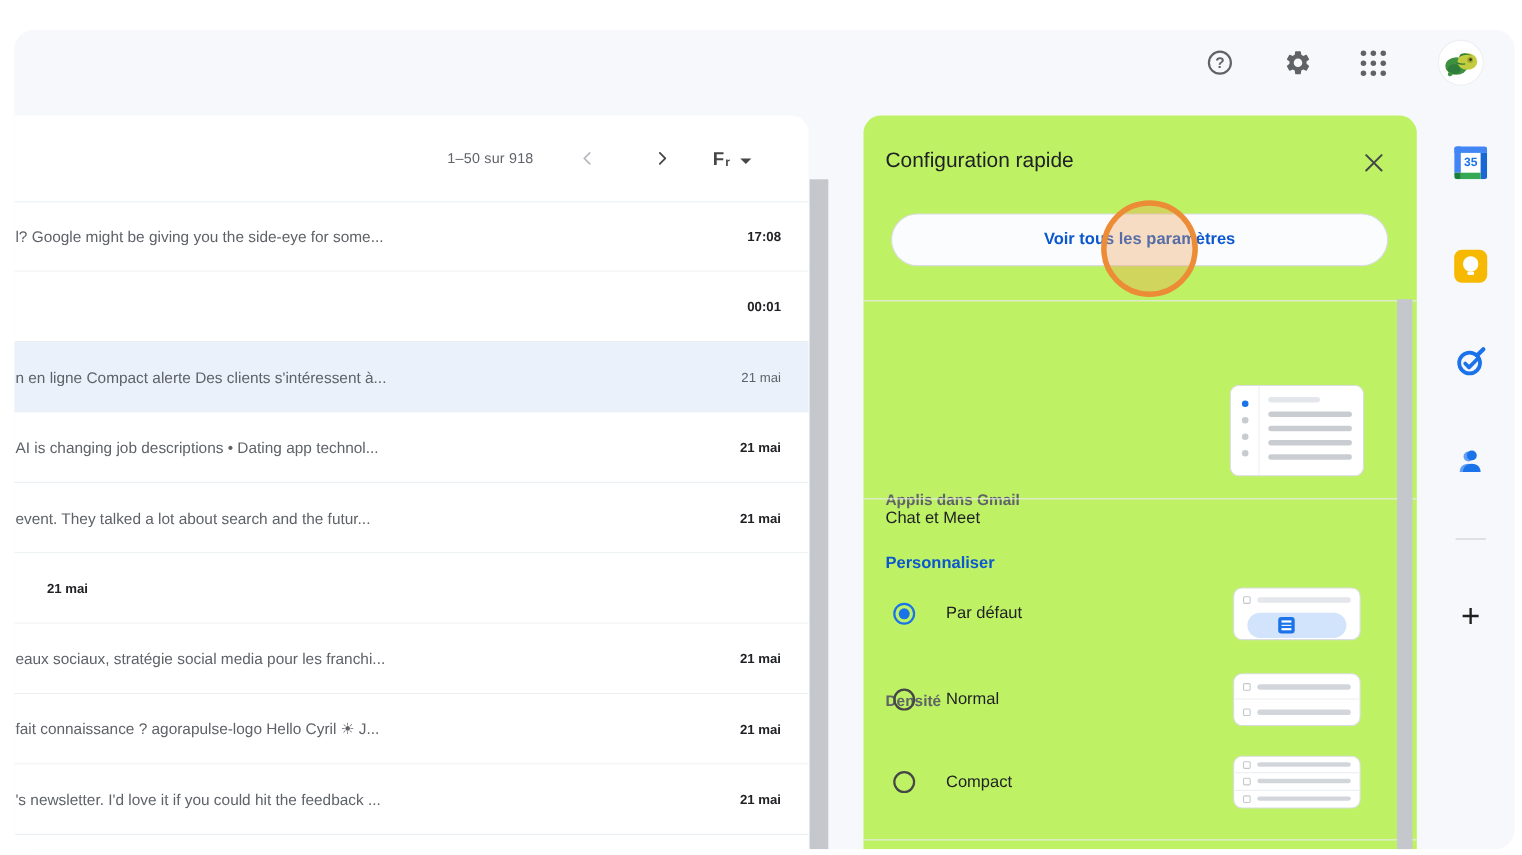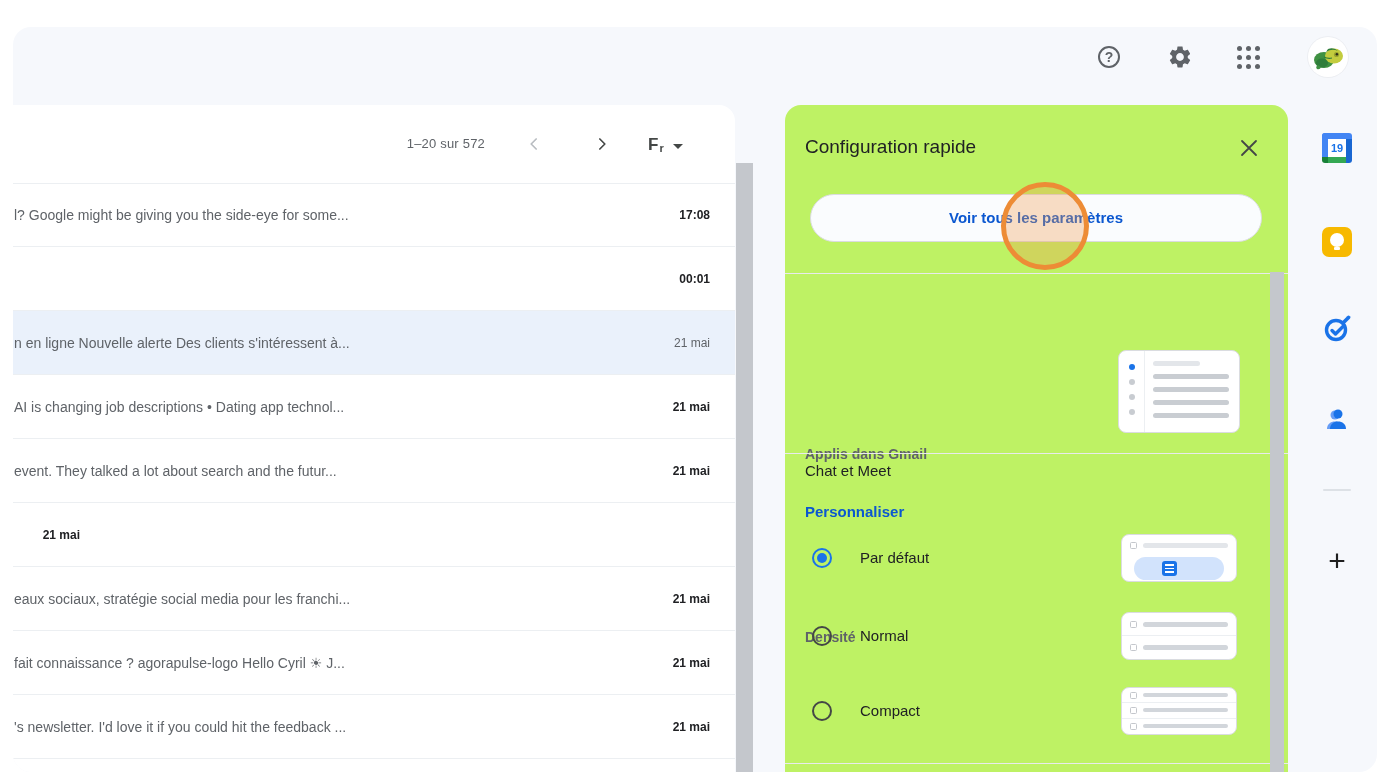--- a/index.html
+++ b/index.html
@@ -189,21 +189,21 @@
         <circle cx="26.5" cy="15.5" r="2.6" fill="#9aa32e"></circle>
         <circle cx="26.9" cy="15.2" r="1.2" fill="#2e2e1a"></circle>
         <path d="M8 26 q-3 2 -1 4 q3 1 4 -2" fill="#3f9142"></path>
         <path d="M14 18 q4 2 8 1" stroke="#2f7d3b" stroke-width="1.2" fill="none"></path>
       </svg>
     </div>
   </div>
 
   <div class="list-panel">
     <div class="list-header">
-      <span class="pagination">1–20 sur 572</span>
+      <span class="pagination">1–50 sur 918</span>
       <div class="chev chev-left">
         <svg width="20" height="20" viewBox="0 0 24 24">
             <path d="M14.6 6l-6 6 6 6" fill="none" stroke="#b8bcc1" stroke-width="2" stroke-linecap="round" stroke-linejoin="round"></path>
           </svg>
       </div>
       <div class="chev chev-right">
         <svg width="20" height="20" viewBox="0 0 24 24">
             <path d="M9.4 6l6 6-6 6" fill="none" stroke="#444746" stroke-width="2" stroke-linecap="round" stroke-linejoin="round"></path>
           </svg>
       </div>
@@ -217,21 +217,21 @@
     <div class="mail-rows">
       <div class="mail-row">
         <span class="snippet">l? Google might be giving you the side-eye for some...</span>
         <span class="mtime">17:08</span>
       </div>
       <div class="mail-row">
         <span class="snippet"></span>
         <span class="mtime">00:01</span>
       </div>
       <div class="mail-row selected read">
-        <span class="snippet">n en ligne Nouvelle alerte Des clients s'intéressent à...</span>
+        <span class="snippet">n en ligne Compact alerte Des clients s'intéressent à...</span>
         <span class="mtime">21 mai</span>
       </div>
       <div class="mail-row">
         <span class="snippet">AI is changing job descriptions • Dating app technol...</span>
         <span class="mtime">21 mai</span>
       </div>
       <div class="mail-row">
         <span class="snippet">event. They talked a lot about search and the futur...</span>
         <span class="mtime">21 mai</span>
       </div>
@@ -348,21 +348,21 @@
     <div class="panel-scrollbar"></div>
   </div>
 
   <div class="rail-icon ri-cal">
     <div class="cal-tile">
       <span class="c-top"></span>
         <span class="c-left"></span>
         <span class="c-right"></span>
       <span class="c-bottom"></span>
         <span class="c-corner"></span>
-      <span class="cal-num">19</span>
+      <span class="cal-num">35</span>
     </div>
   </div>
   <div class="rail-icon ri-keep">
     <div class="keep-tile">
       <span class="keep-bulb"></span>
         <span class="keep-base"></span>
     </div>
   </div>
   <div class="rail-icon ri-tasks">
     <svg width="30" height="30" viewBox="0 0 30 30">

